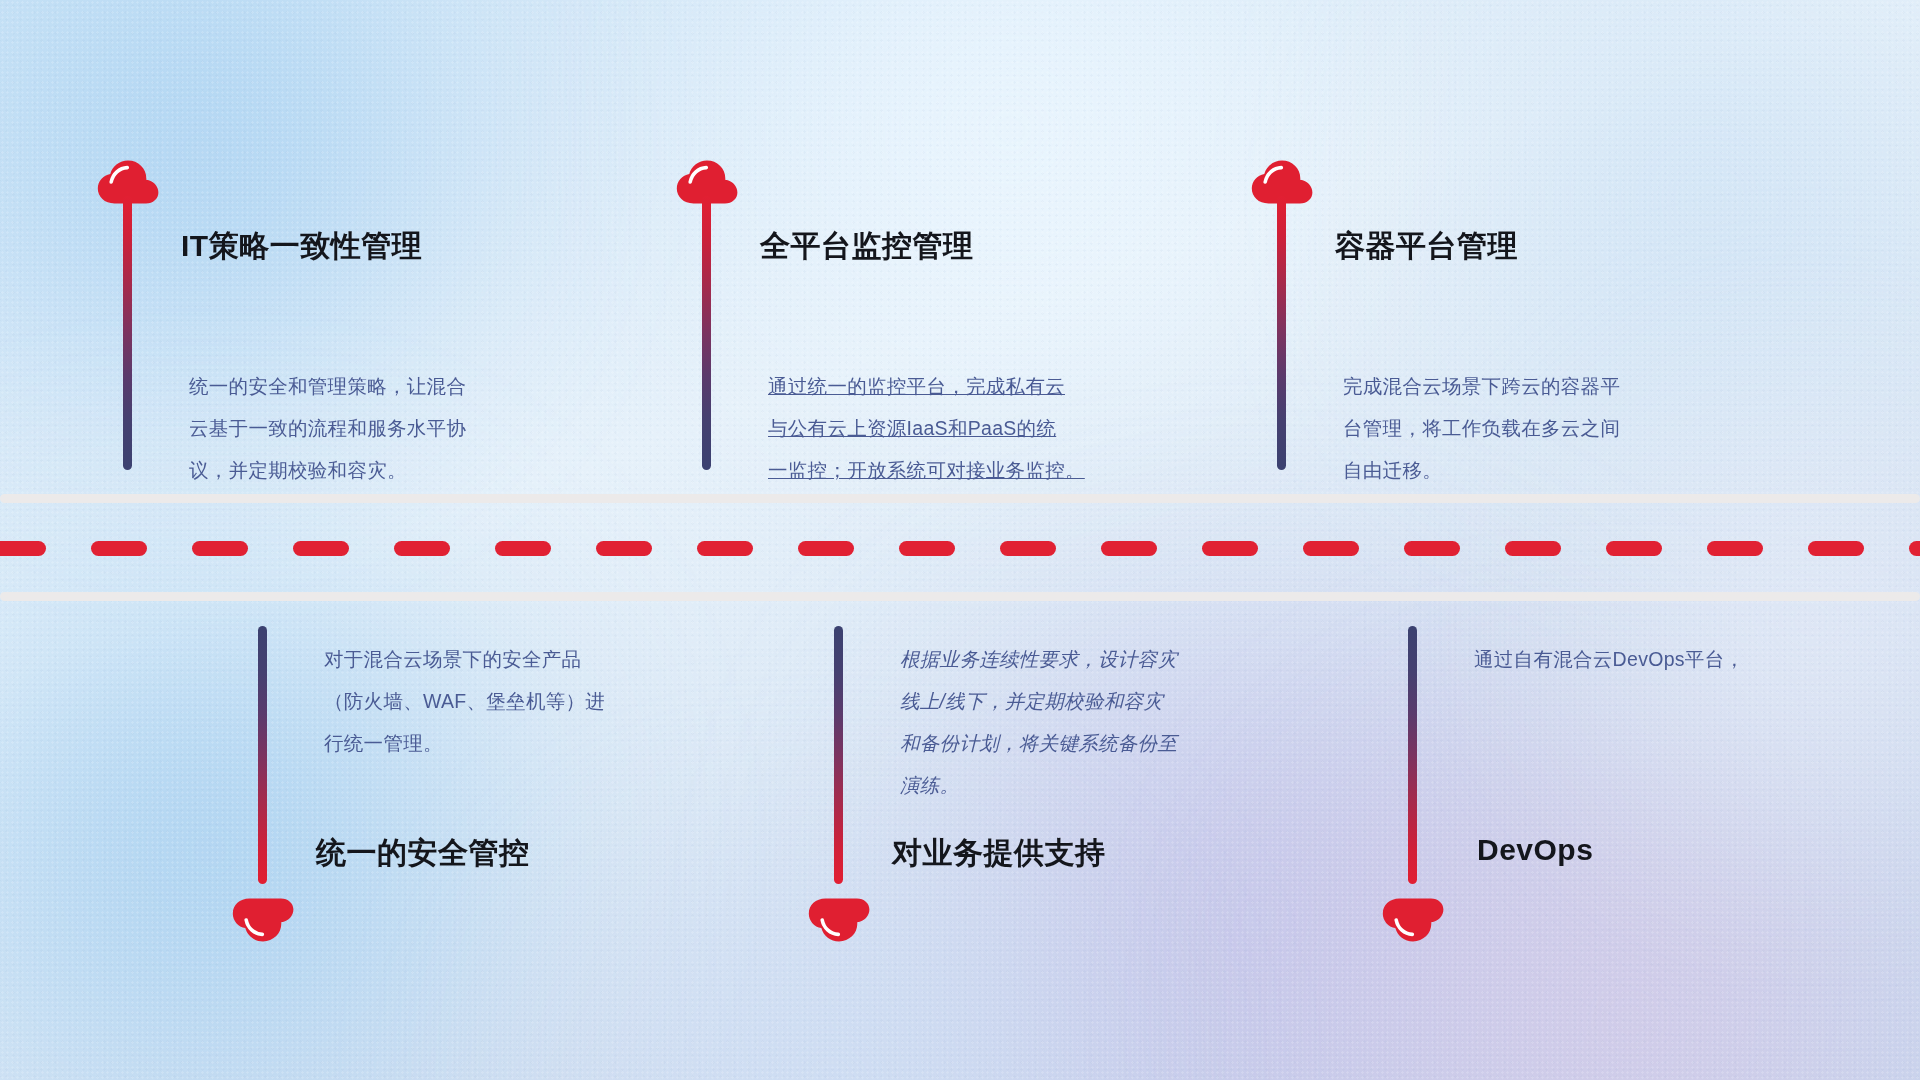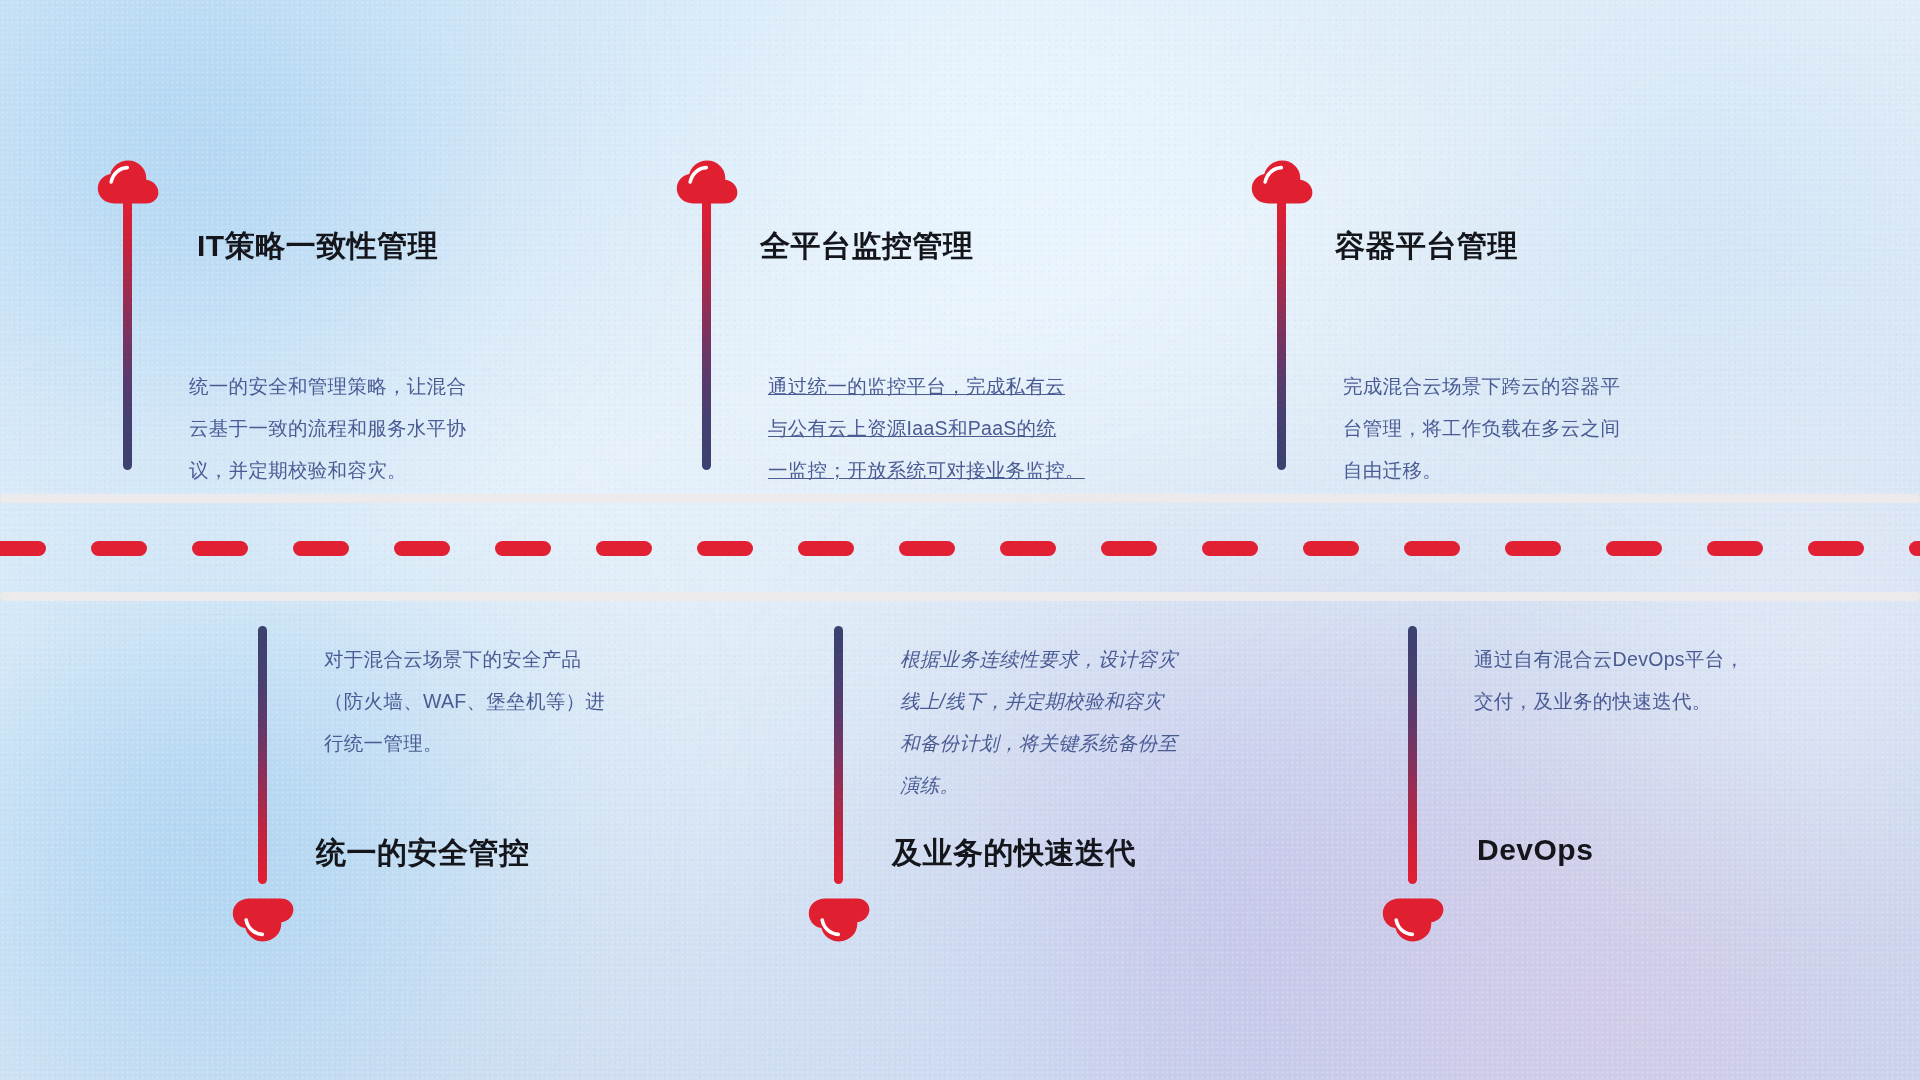--- a/index.html
+++ b/index.html
@@ -163,21 +163,21 @@
   <div class="road-line bottom"></div>
 
   <div class="col">
     <div class="cloud" style="left:97px; top:160px;">
       <svg viewBox="0 0 62 44" xmlns="http://www.w3.org/2000/svg">
         <path d="M17.5 43.5 C7.6 43.5 0.8 36.9 0.8 28.6 C0.8 21.2 6.2 15.1 13.3 14.0 C15.4 6.0 22.6 0.6 31.0 0.6 C41.2 0.6 49.3 8.4 49.3 18.2 C49.3 18.7 49.3 19.2 49.2 19.7 C56.4 20.6 61.4 26.2 61.4 32.5 C61.4 38.8 56.0 43.5 49.0 43.5 Z" fill="#e01f31"></path>
         <path d="M14.2 22.0 C15.8 13.6 22.4 8.0 30.3 7.6" fill="none" stroke="#ffffff" stroke-width="3.6" stroke-linecap="round"></path>
       </svg>
     </div>
     <div class="stem stem-grad-down" style="left:123px; top:196px; height:274px;"></div>
-    <div class="title" style="left:181px; top:226px;margin-left:16px;">IT策略一致性管理</div>
+    <div class="title" style="left:181px; top:226px;">IT策略一致性管理</div>
     <div class="body" style="left:181px; top:361px; width:430px;">
       <p>统一的安全和管理策略，让混合</p>
       <p>云基于一致的流程和服务水平协</p>
       <p>议，并定期校验和容灾。</p>
     </div>
   </div>
 
   <div class="col">
     <div class="cloud" style="left:676px; top:160px;">
       <svg viewBox="0 0 62 44" xmlns="http://www.w3.org/2000/svg">
@@ -227,34 +227,33 @@
   </div>
 
   <div class="col">
     <div class="stem stem-grad-up" style="left:834px; top:626px; height:258px;"></div>
     <div class="body" style="left:892px; top:634px; width:440px;font-style:italic;">
       <p>根据业务连续性要求，设计容灾</p>
       <p>线上/线下，并定期校验和容灾</p>
       <p>和备份计划，将关键系统备份至</p>
       <p>演练。</p>
     </div>
-    <div class="title" style="left:892px; top:833px;">及业务的快速迭代</div>
+    <div class="title" style="left:892px; top:833px;">对业务提供支持</div>
     <div class="cloud" style="left:808px; top:898px; transform: scaleY(-1);">
       <svg viewBox="0 0 62 44" xmlns="http://www.w3.org/2000/svg">
         <path d="M17.5 43.5 C7.6 43.5 0.8 36.9 0.8 28.6 C0.8 21.2 6.2 15.1 13.3 14.0 C15.4 6.0 22.6 0.6 31.0 0.6 C41.2 0.6 49.3 8.4 49.3 18.2 C49.3 18.7 49.3 19.2 49.2 19.7 C56.4 20.6 61.4 26.2 61.4 32.5 C61.4 38.8 56.0 43.5 49.0 43.5 Z" fill="#e01f31"></path>
         <path d="M14.2 22.0 C15.8 13.6 22.4 8.0 30.3 7.6" fill="none" stroke="#ffffff" stroke-width="3.6" stroke-linecap="round"></path>
       </svg>
     </div>
   </div>
 
   <div class="col">
     <div class="stem stem-grad-up" style="left:1408px; top:626px; height:258px;"></div>
     <div class="body" style="left:1466px; top:634px; width:430px;">
       <p>通过自有混合云DevOps平台，</p>
-      <p>交付，及业务的快速迭代。</p>
     </div>
     <div class="title" style="left:1461px; top:833px;margin-left:16px;">DevOps</div>
     <div class="cloud" style="left:1382px; top:898px; transform: scaleY(-1);">
       <svg viewBox="0 0 62 44" xmlns="http://www.w3.org/2000/svg">
         <path d="M17.5 43.5 C7.6 43.5 0.8 36.9 0.8 28.6 C0.8 21.2 6.2 15.1 13.3 14.0 C15.4 6.0 22.6 0.6 31.0 0.6 C41.2 0.6 49.3 8.4 49.3 18.2 C49.3 18.7 49.3 19.2 49.2 19.7 C56.4 20.6 61.4 26.2 61.4 32.5 C61.4 38.8 56.0 43.5 49.0 43.5 Z" fill="#e01f31"></path>
         <path d="M14.2 22.0 C15.8 13.6 22.4 8.0 30.3 7.6" fill="none" stroke="#ffffff" stroke-width="3.6" stroke-linecap="round"></path>
       </svg>
     </div>
   </div>
 

